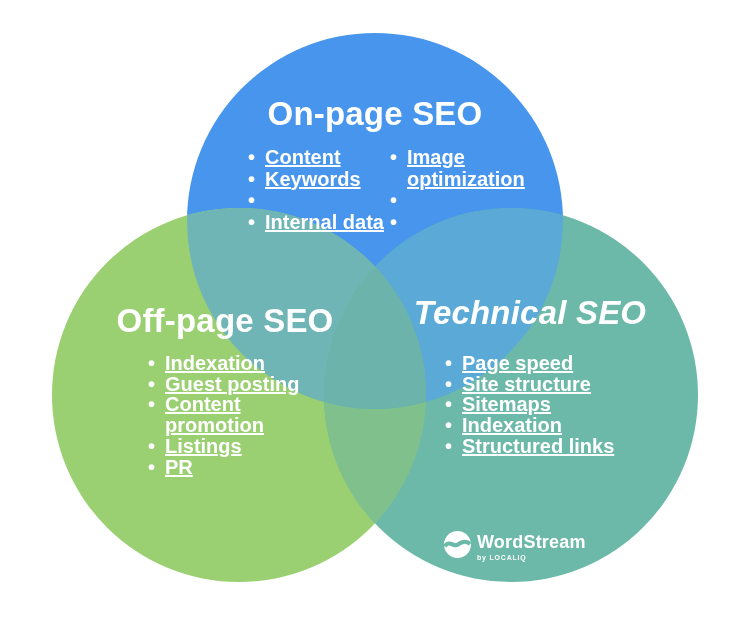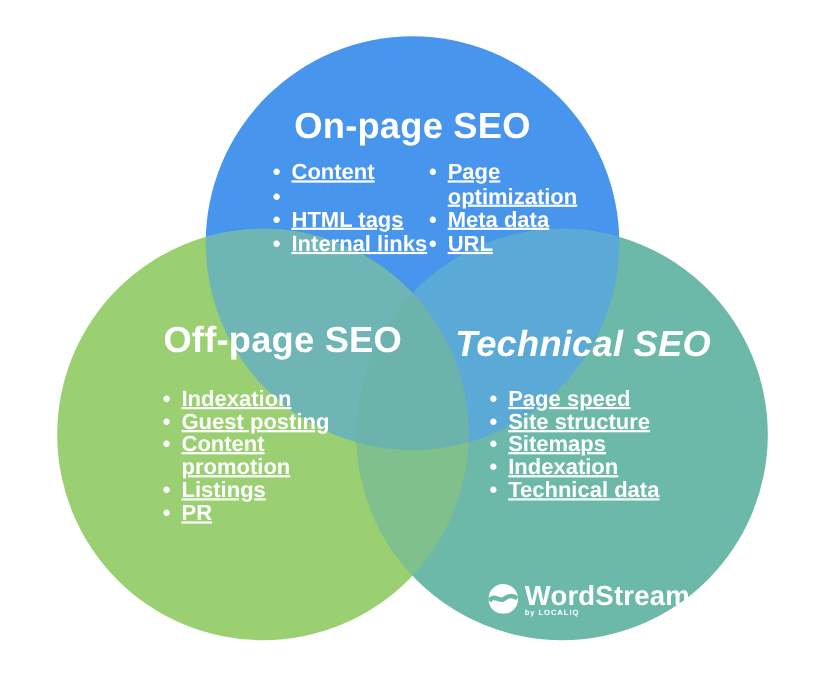--- a/index.html
+++ b/index.html
@@ -63,21 +63,21 @@
   .logo-icon {
     flex: none;
     margin-right: 6px;
   }
   .logo-text {
     display: flex;
     flex-direction: column;
   }
   .logo-name {
     color: #ffffff;
-    font-size: 25px;
+    font-size: 18px;
     font-weight: bold;
     line-height: 22px;
     white-space: nowrap;
     letter-spacing: 0.2px;
   }
   .logo-byline {
     color: #ffffff;
     font-size: 7px;
     font-weight: bold;
     letter-spacing: 0.8px;
@@ -120,46 +120,44 @@
   </svg>
 
   <h2 class="title" style="left:375px; top:97px;">On-page SEO</h2>
   <div class="bullets lh-blue" style="left:248px; top:147px; width:150px;">
       <div class="bullet-item">
         <span class="dot">•</span>
         <span class="bullet-text">Content</span>
       </div>
       <div class="bullet-item">
         <span class="dot">•</span>
-      </div>
-      <div class="bullet-item">
-        <span class="dot">•</span>
-        <span class="bullet-text">HTML tags</span>
-      </div>
-      <div class="bullet-item">
-        <span class="dot">•</span>
-        <span class="bullet-text">Internal links</span>
+        <span class="bullet-text">Keywords</span>
+      </div>
+      <div class="bullet-item">
+        <span class="dot">•</span>
+      </div>
+      <div class="bullet-item">
+        <span class="dot">•</span>
+        <span class="bullet-text">Internal data</span>
       </div>
     </div>
   <div class="bullets lh-blue" style="left:390px; top:147px; width:145px;">
       <div class="bullet-item">
         <span class="dot">•</span>
-        <span class="bullet-text">Page optimization</span>
-      </div>
-      <div class="bullet-item">
-        <span class="dot">•</span>
-        <span class="bullet-text">Meta data</span>
-      </div>
-      <div class="bullet-item">
-        <span class="dot">•</span>
-        <span class="bullet-text">URL</span>
-      </div>
-    </div>
-
-  <h2 class="title" style="left:225px; top:292px;margin-left:32px;">Off-page SEO</h2>
+        <span class="bullet-text">Image optimization</span>
+      </div>
+      <div class="bullet-item">
+        <span class="dot">•</span>
+      </div>
+      <div class="bullet-item">
+        <span class="dot">•</span>
+      </div>
+    </div>
+
+  <h2 class="title" style="left:225px; top:304px;">Off-page SEO</h2>
   <div class="bullets" style="left:148px; top:353px; width:185px;">
       <div class="bullet-item">
         <span class="dot">•</span>
         <span class="bullet-text">Indexation</span>
       </div>
       <div class="bullet-item">
         <span class="dot">•</span>
         <span class="bullet-text">Guest posting</span>
       </div>
       <div class="bullet-item">
@@ -189,21 +187,21 @@
       <div class="bullet-item">
         <span class="dot">•</span>
         <span class="bullet-text">Sitemaps</span>
       </div>
       <div class="bullet-item">
         <span class="dot">•</span>
         <span class="bullet-text">Indexation</span>
       </div>
       <div class="bullet-item">
         <span class="dot">•</span>
-        <span class="bullet-text">Technical data</span>
+        <span class="bullet-text">Structured links</span>
       </div>
     </div>
 
   <div class="logo">
     <svg class="logo-icon" width="27" height="27" viewBox="0 0 27 27">
       <circle cx="13.5" cy="13.5" r="13.5" fill="#ffffff"></circle>
       <path d="M0.8 15.4 C 4.6 8.6, 10.2 16.2, 13.5 13.8 C 16.8 11.4, 21.2 8.6, 26.2 13.0" fill="none" stroke-width="4.2" stroke="#6CB9A9"></path>
     </svg>
     <div class="logo-text">
       <div class="logo-name">WordStream</div>

